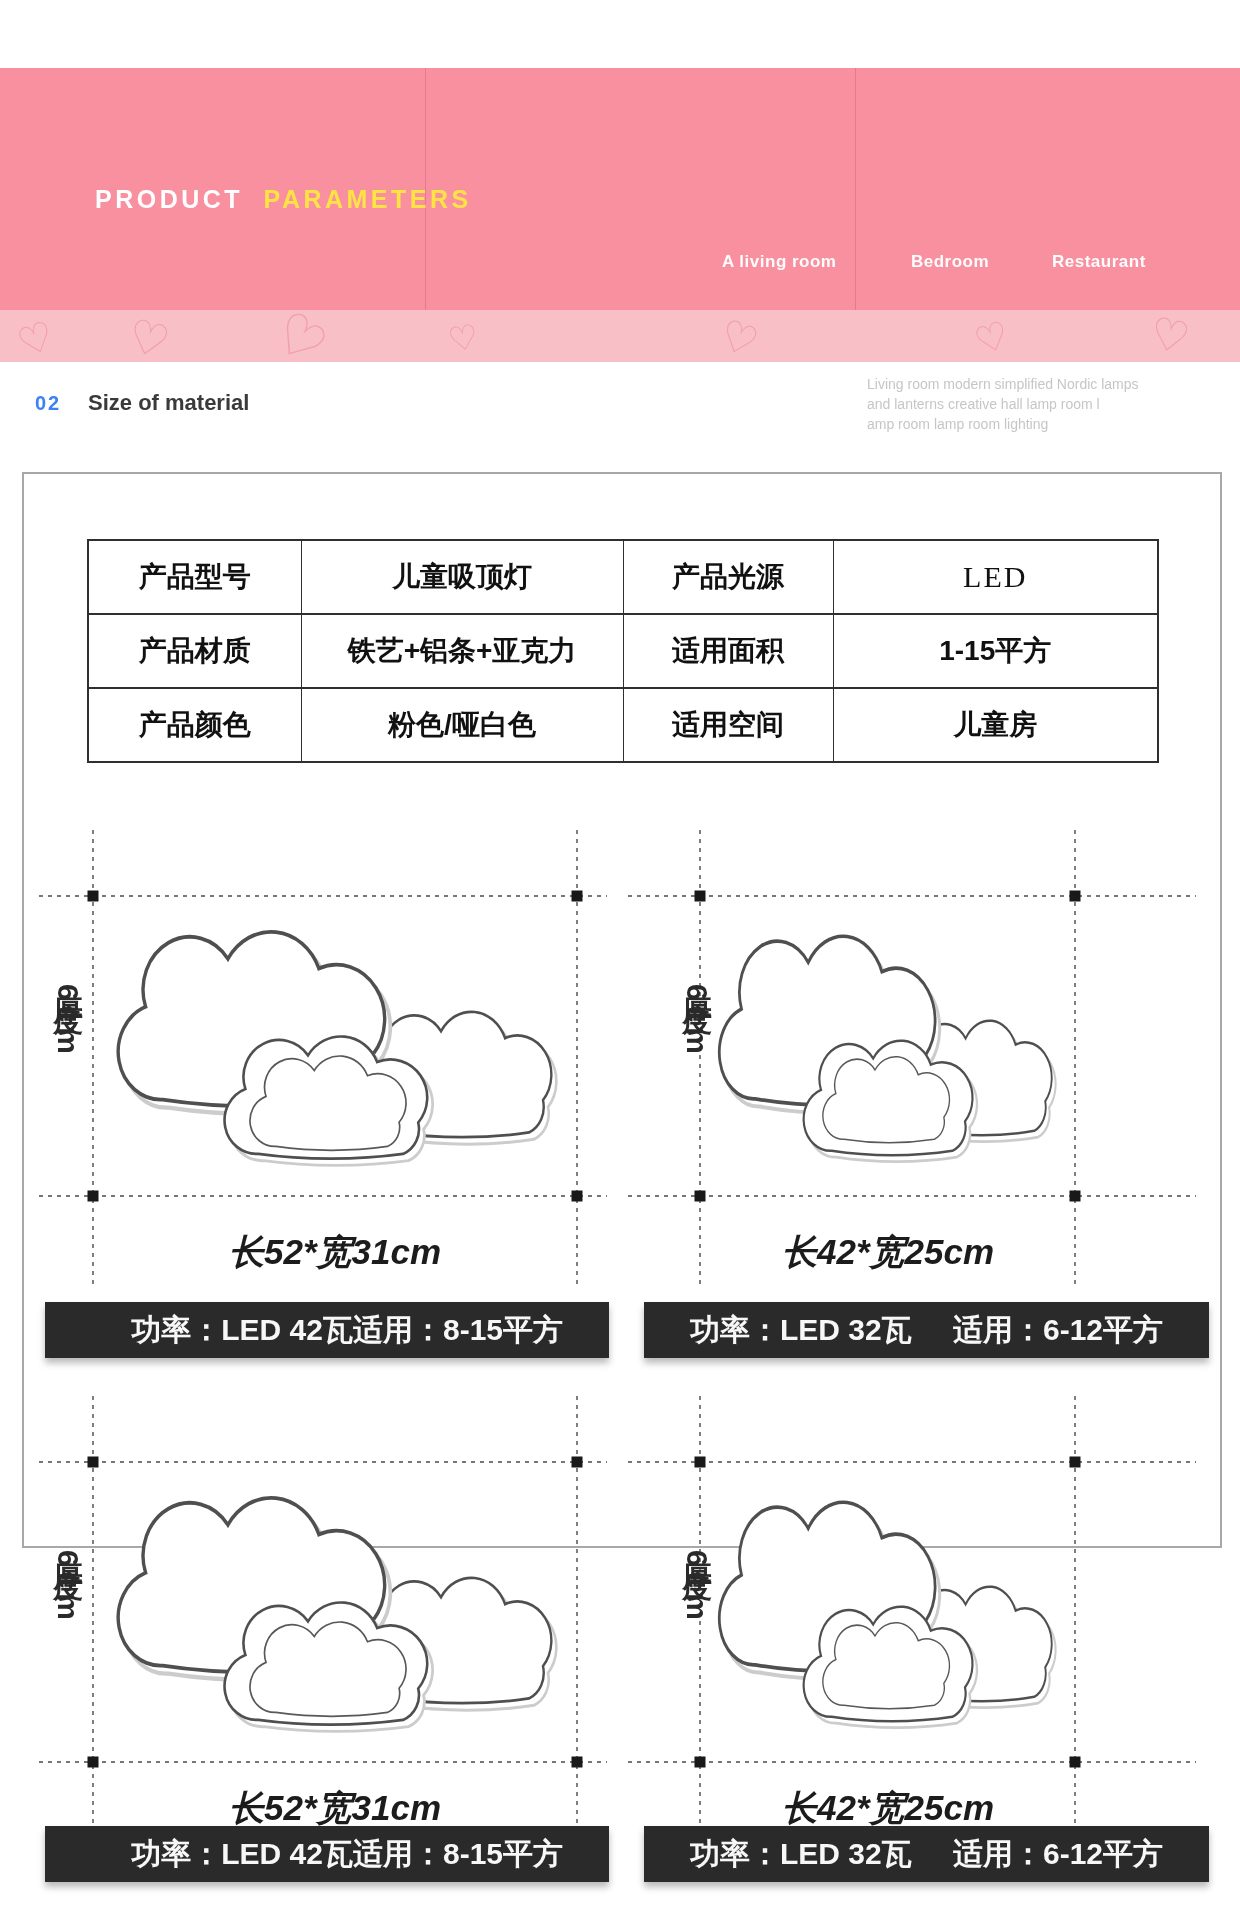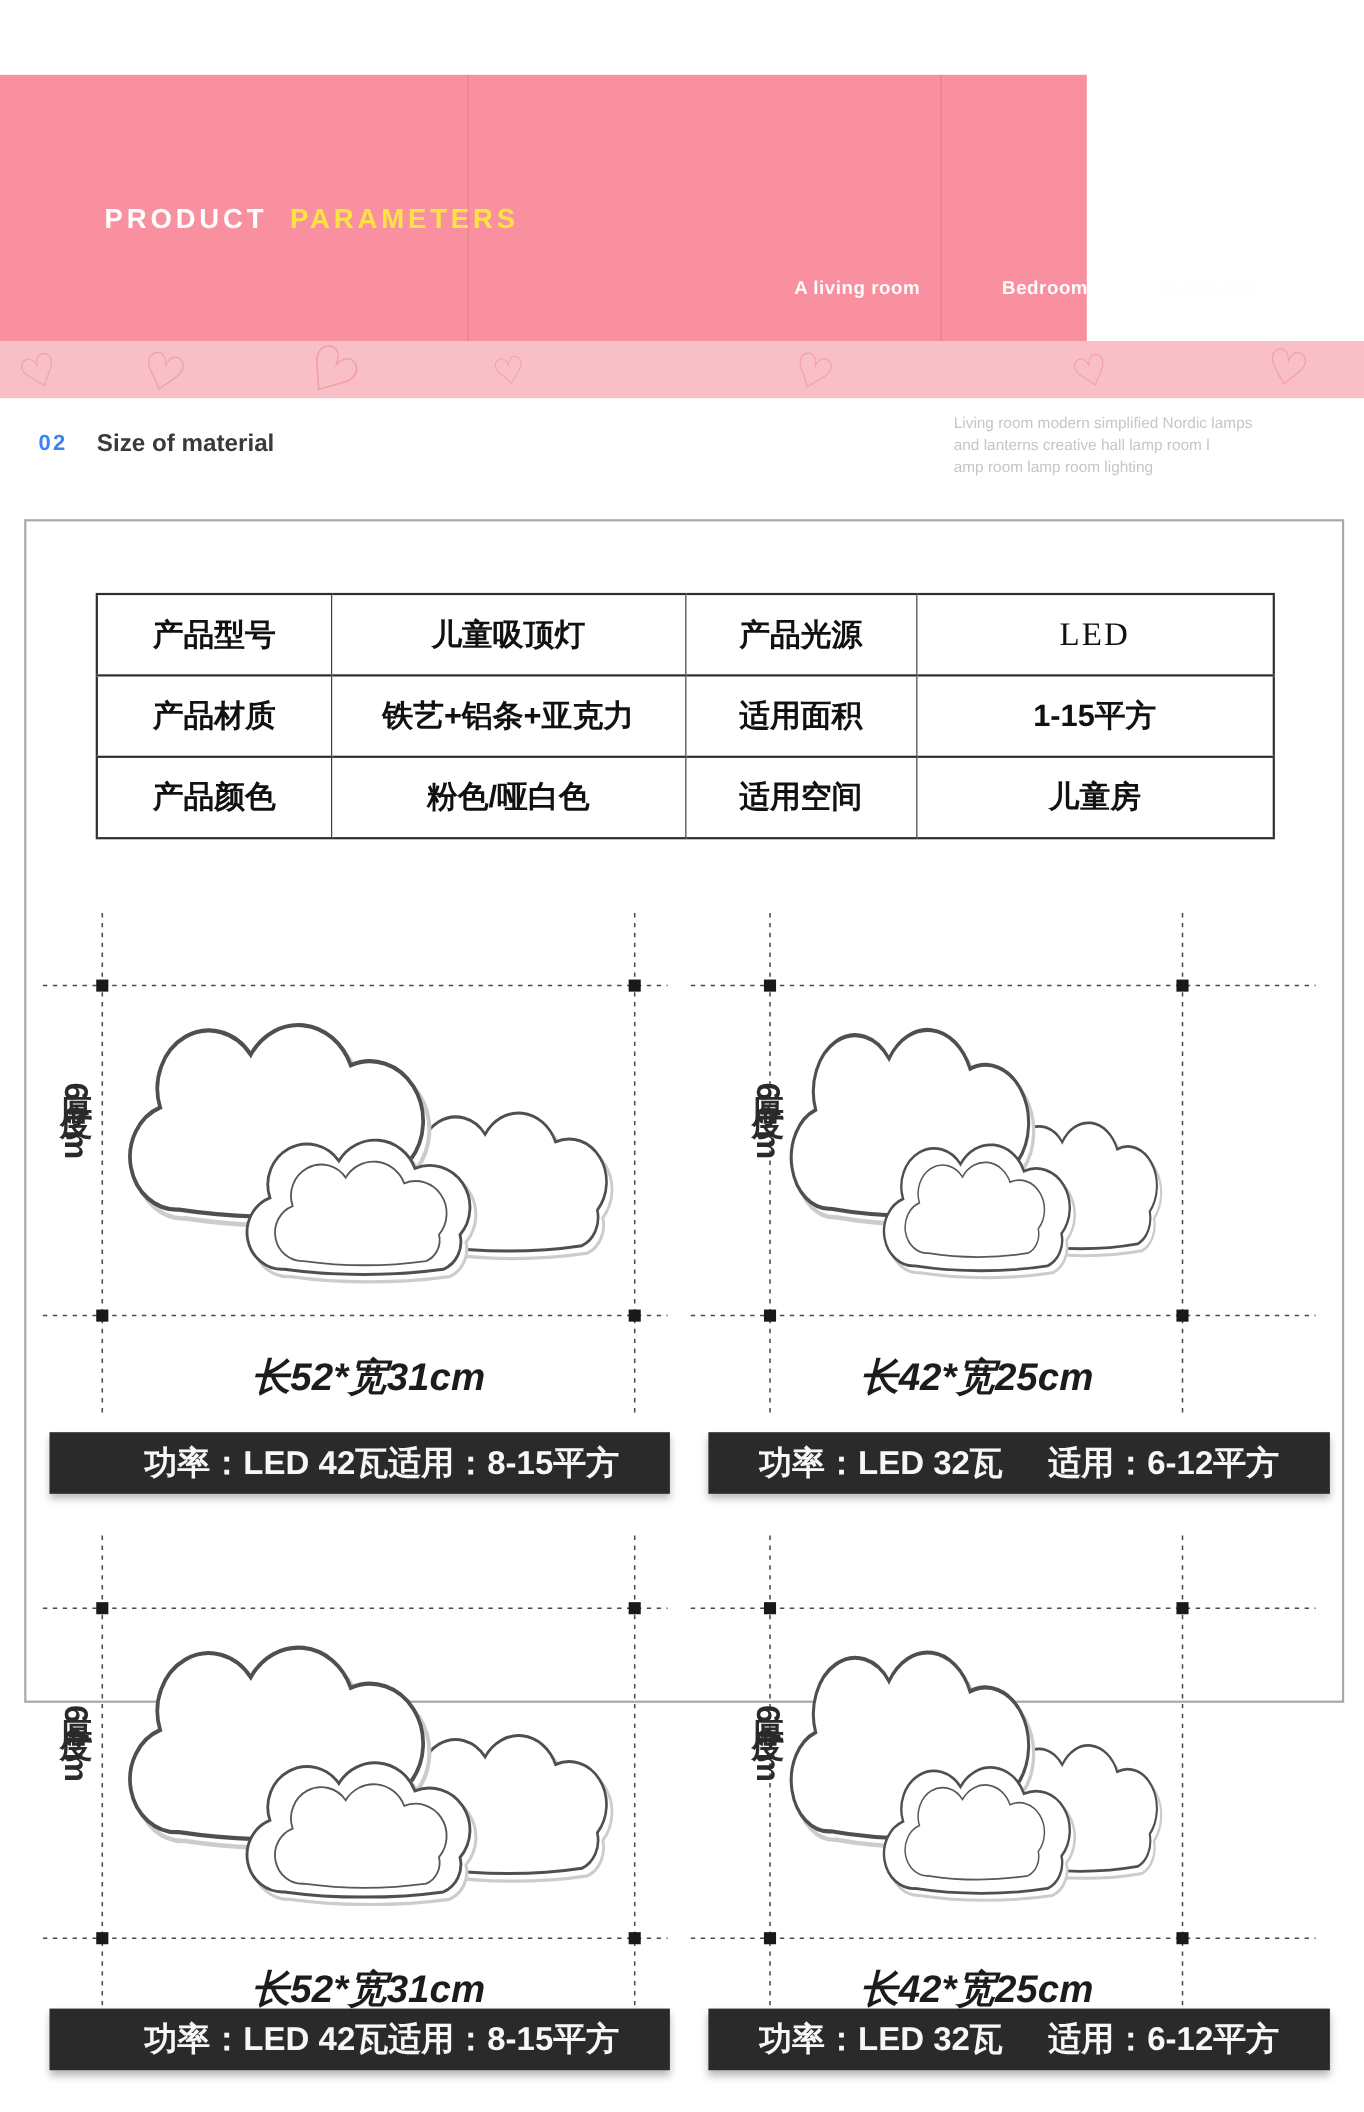--- a/index.html
+++ b/index.html
@@ -2,21 +2,21 @@
 <html><head>
 <meta charset="utf-8">
 <style>
   html,body{margin:0;padding:0;background:#ffffff;}
   body{
     width:1240px;height:1920px;position:relative;overflow:hidden;
     font-family:"Liberation Sans","DejaVu Sans",sans-serif;color:#1f1f1f;
   }
   
   .band{
-    position:absolute;left:0;top:68px;width:988px;height:242px;
+    position:absolute;left:0;top:68px;width:1240px;height:242px;
     background:#f9909f;
   }
   .band .vdiv{position:absolute;top:0;width:1px;height:242px;background:rgba(170,45,65,.22);}
   .vdiv.d1{left:425px;} .vdiv.d2{left:855px;}
   .band .title{
     position:absolute;left:95px;top:117px;margin:0;
     font-size:25px;font-weight:700;letter-spacing:3.5px;color:#ffffff;
   }
   .band .title .t2{color:#ffe345;margin-left:10px;}
   .tab{position:absolute;top:184px;font-size:17px;color:#fdfdfd;letter-spacing:.5px;font-weight:600;}

